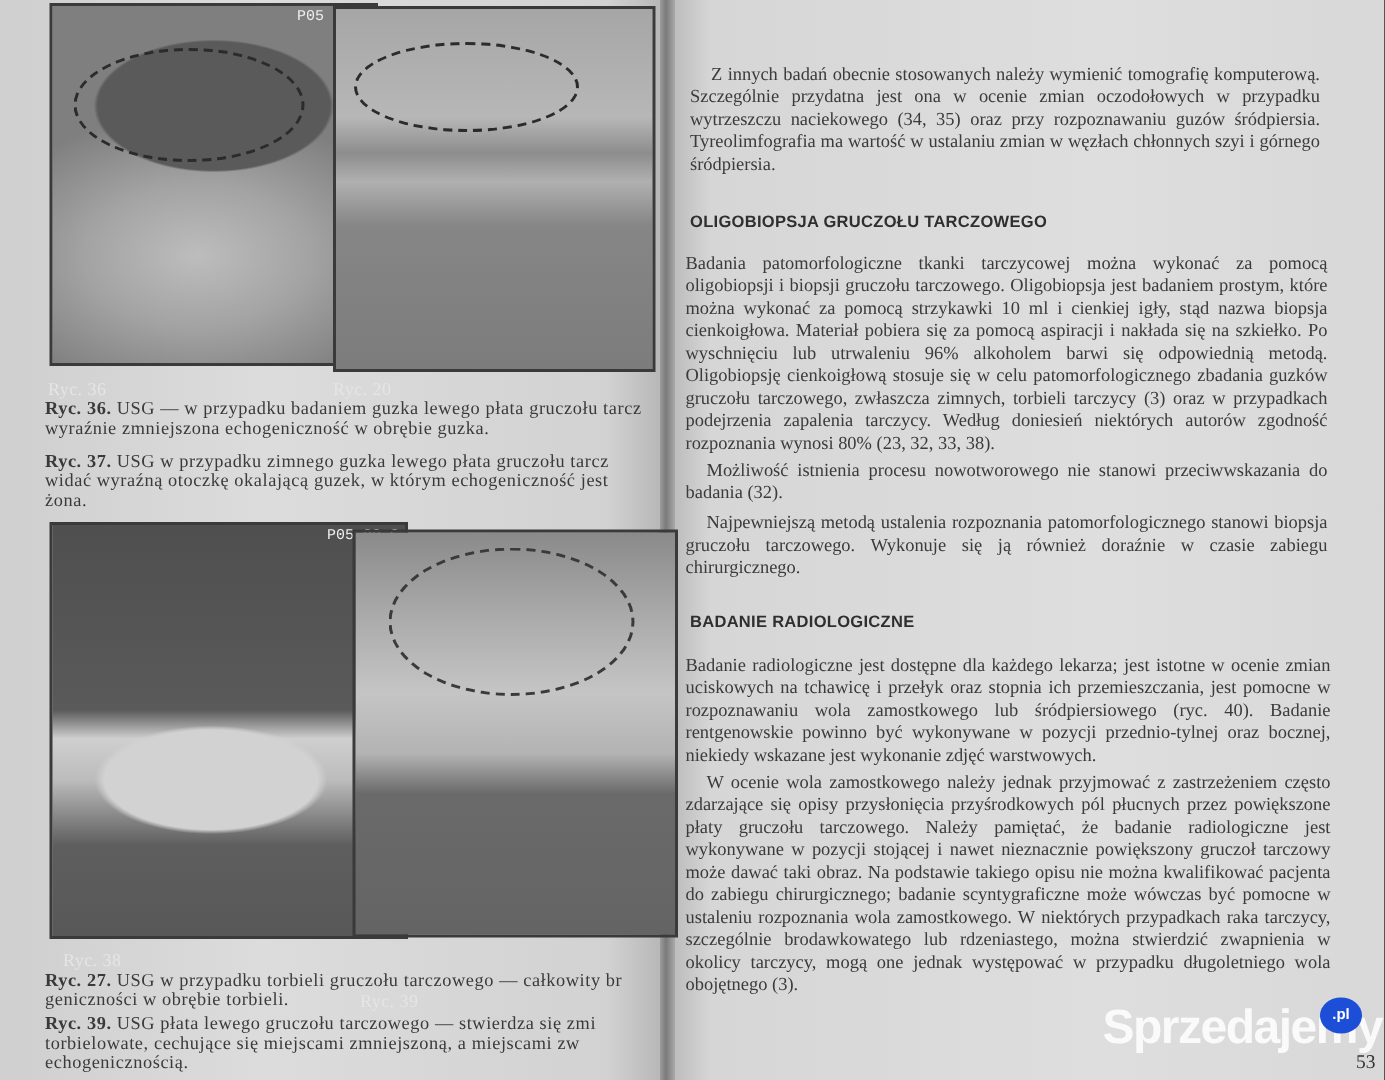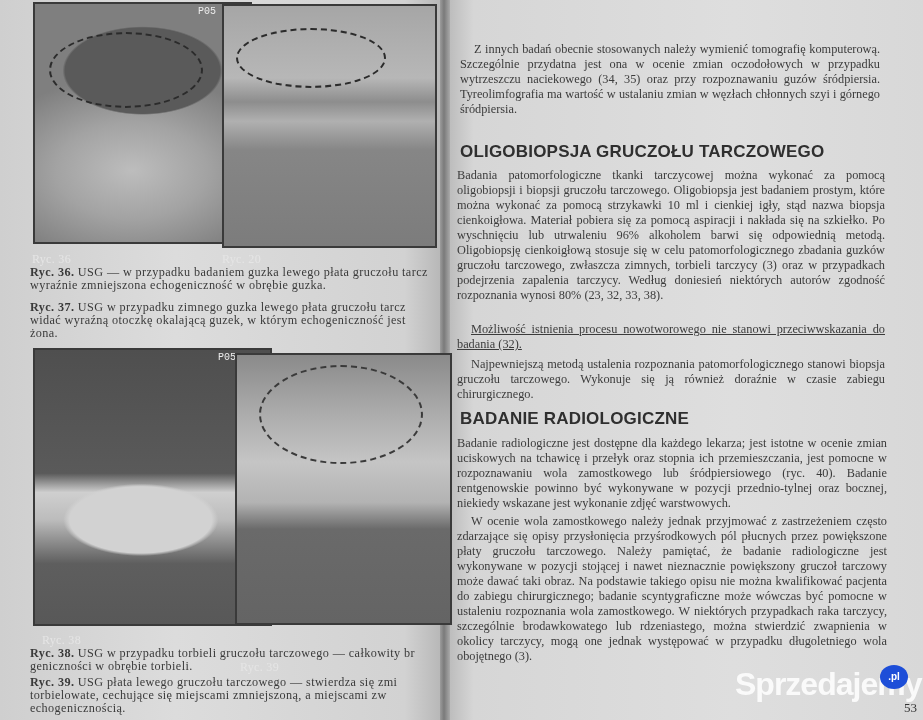--- a/index.html
+++ b/index.html
@@ -9,21 +9,21 @@
   .right-page{position:absolute;left:450px;top:0;width:473px;height:720px;background:linear-gradient(90deg,#bdbdbd 0%,#d6d6d6 5%,#dedede 60%,#d8d8d8 100%);}
   .us{position:absolute;border:2px solid #3a3a3a;overflow:hidden;padding-left:47px;}
   .us .lbl{position:absolute;right:4px;top:2px;font-family:"Liberation Mono",monospace;font-size:10px;color:#eee;}
   .ellipse{position:absolute;border:2px dashed #2b2b2b;border-radius:50%;}
   .cap-fig{position:absolute;font-size:12px;color:#e5e5e5;letter-spacing:0.3px;}
   .cap{position:absolute;left:30px;width:420px;font-size:12.2px;line-height:13.2px;color:#3a3a3a;letter-spacing:0.4px;white-space:nowrap;}
   .cap b{font-weight:bold;}
   .rtxt{position:absolute;left:457px;width:430px;font-size:12.3px;line-height:15px;color:#3b3b3b;text-align:justify;}
   .rtxt p{margin:0;}
   .indent{text-indent:14px;}
-  .heading{position:absolute;left:460px;font-family:"Liberation Sans",sans-serif;font-weight:bold;font-size:17px;color:#2f2f2f;letter-spacing:0.2px;}
+  .heading{position:absolute;left:460px;font-family:"Liberation Sans",sans-serif;font-weight:bold;font-size:11px;color:#2f2f2f;letter-spacing:0.2px;}
   .pagenum{position:absolute;left:904px;top:700px;font-size:13px;color:#333;text-align:right;}
   .wm{position:absolute;left:735px;top:666px;font-family:"Liberation Sans",sans-serif;font-weight:bold;font-size:32px;color:rgba(255,255,255,0.85);letter-spacing:-1px;}
   .wm-badge{position:absolute;left:880px;top:665px;width:28px;height:24px;border-radius:50%;background:#1d4ed8;color:#fff;font-family:"Liberation Sans",sans-serif;font-size:10px;font-weight:bold;text-align:center;line-height:24px;}
 </style>
 </head>
 <body>
 
 <div class="left-page"></div>
 <div class="gutter"></div>
 <div class="right-page"></div>
@@ -53,38 +53,38 @@
   <span class="lbl">P05 80 C</span>
 </div>
 <div class="us" style="left:235px;top:353px;width:166px;height:268px;background:linear-gradient(180deg,#8a8a8a 0%,#a9a9a9 20%,#c5c5c5 40%,#b3b3b3 55%,#6a6a6a 65%,#646464 100%);">
   <div class="ellipse" style="left:22px;top:10px;width:160px;height:95px;border-color:#3a3a3a;"></div>
 </div>
 
 <div class="cap-fig" style="left:30px;top:633px;margin-left:12px;">Ryc. 38</div>
 <div class="cap-fig" style="left:240px;top:660px;">Ryc. 39</div>
 
 <div class="cap" style="top:647px;">
-  <b>Ryc. 38.</b><span> USG w przypadku torbieli gruczołu tarczowego — całkowity br</span><br>
+  <b>Ryc. 27.</b><span> USG w przypadku torbieli gruczołu tarczowego — całkowity br</span><br>
   <span>geniczności w obrębie torbieli.</span>
 </div>
 <div class="cap" style="top:676px;">
   <b>Ryc. 39.</b><span> USG płata lewego gruczołu tarczowego — stwierdza się zmi</span><br>
   <span>torbielowate, cechujące się miejscami zmniejszoną, a miejscami zw</span><br>
   <span>echogenicznością.</span>
 </div>
 
 <div class="rtxt" style="top:42px;width:420px;left:460px;">
   <p class="indent">Z innych badań obecnie stosowanych należy wymienić tomografię komputerową. Szczególnie przydatna jest ona w ocenie zmian oczodołowych w przypadku wytrzeszczu naciekowego (34, 35) oraz przy rozpoznawaniu guzów śródpiersia. Tyreolimfografia ma wartość w ustalaniu zmian w węzłach chłonnych szyi i górnego śródpiersia.</p>
 </div>
 
 <div class="heading" style="top:142px;">OLIGOBIOPSJA GRUCZOŁU TARCZOWEGO</div>
 
 <div class="rtxt" style="top:168px;width:428px;">
   <p>Badania patomorfologiczne tkanki tarczycowej można wykonać za pomocą oligobiopsji i biopsji gruczołu tarczowego. Oligobiopsja jest badaniem prostym, które można wykonać za pomocą strzykawki 10 ml i cienkiej igły, stąd nazwa biopsja cienkoigłowa. Materiał pobiera się za pomocą aspiracji i nakłada się na szkiełko. Po wyschnięciu lub utrwaleniu 96% alkoholem barwi się odpowiednią metodą. Oligobiopsję cienkoigłową stosuje się w celu patomorfologicznego zbadania guzków gruczołu tarczowego, zwłaszcza zimnych, torbieli tarczycy (3) oraz w przypadkach podejrzenia zapalenia tarczycy. Według doniesień niektórych autorów zgodność rozpoznania wynosi 80% (23, 32, 33, 38).</p>
-  <p class="indent" style="margin-top:19px;text-decoration:underline;">Możliwość istnienia procesu nowotworowego nie stanowi przeciwwskazania do badania (32).</p>
+  <p class="indent" style="margin-top:3px;">Możliwość istnienia procesu nowotworowego nie stanowi przeciwwskazania do badania (32).</p>
   <p class="indent" style="margin-top:5px;">Najpewniejszą metodą ustalenia rozpoznania patomorfologicznego stanowi biopsja gruczołu tarczowego. Wykonuje się ją również doraźnie w czasie zabiegu chirurgicznego.</p>
 </div>
 
 <div class="heading" style="top:409px;">BADANIE RADIOLOGICZNE</div>
 
 <div class="rtxt" style="top:436px;width:430px;">
   <p>Badanie radiologiczne jest dostępne dla każdego lekarza; jest istotne w ocenie zmian uciskowych na tchawicę i przełyk oraz stopnia ich przemieszczania, jest pomocne w rozpoznawaniu wola zamostkowego lub śródpiersiowego (ryc. 40). Badanie rentgenowskie powinno być wykonywane w pozycji przednio-tylnej oraz bocznej, niekiedy wskazane jest wykonanie zdjęć warstwowych.</p>
   <p class="indent" style="margin-top:3px;">W ocenie wola zamostkowego należy jednak przyjmować z zastrzeżeniem często zdarzające się opisy przysłonięcia przyśrodkowych pól płucnych przez powiększone płaty gruczołu tarczowego. Należy pamiętać, że badanie radiologiczne jest wykonywane w pozycji stojącej i nawet nieznacznie powiększony gruczoł tarczowy może dawać taki obraz. Na podstawie takiego opisu nie można kwalifikować pacjenta do zabiegu chirurgicznego; badanie scyntygraficzne może wówczas być pomocne w ustaleniu rozpoznania wola zamostkowego. W niektórych przypadkach raka tarczycy, szczególnie brodawkowatego lub rdzeniastego, można stwierdzić zwapnienia w okolicy tarczycy, mogą one jednak występować w przypadku długoletniego wola obojętnego (3).</p>
 </div>
 

